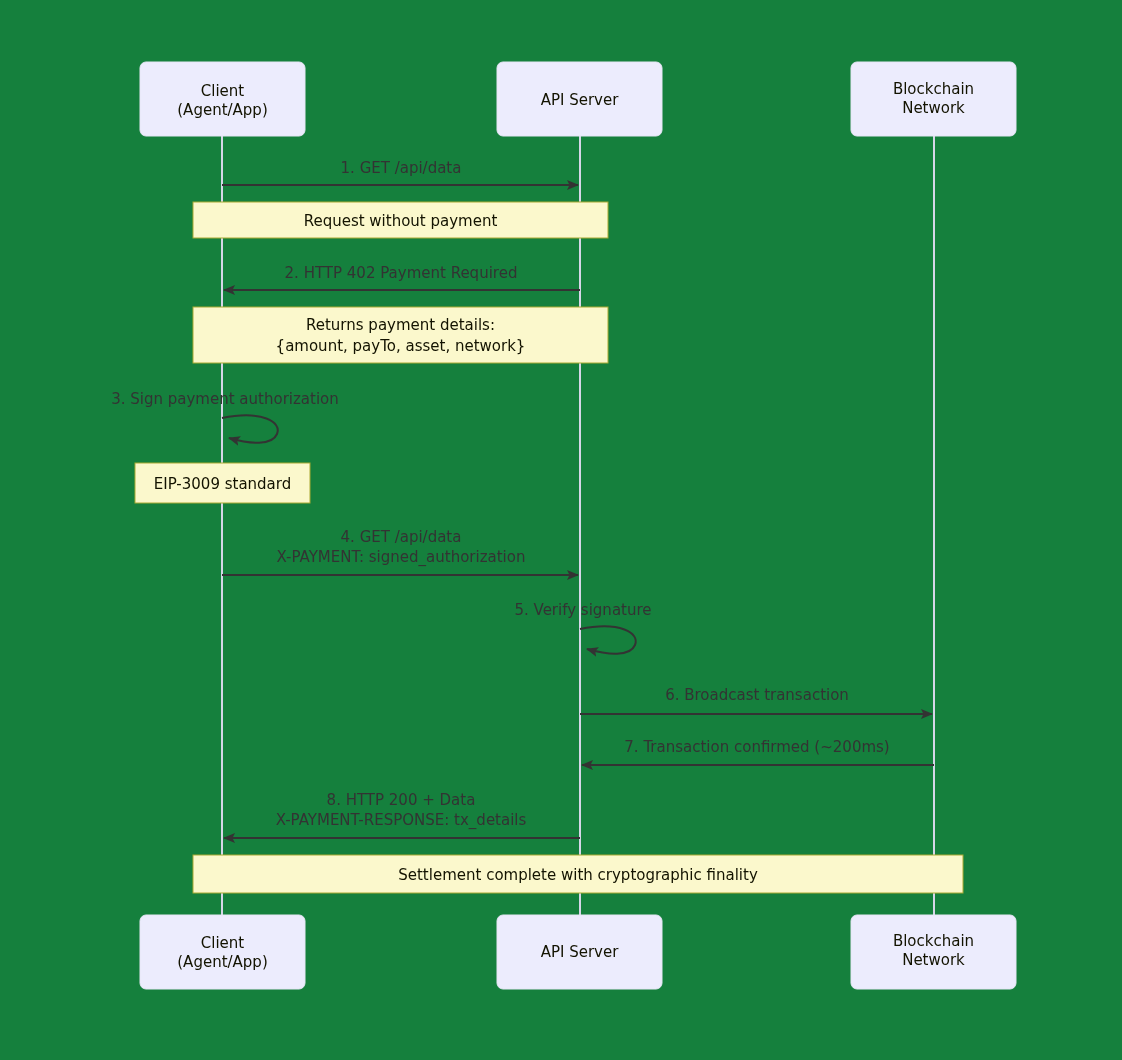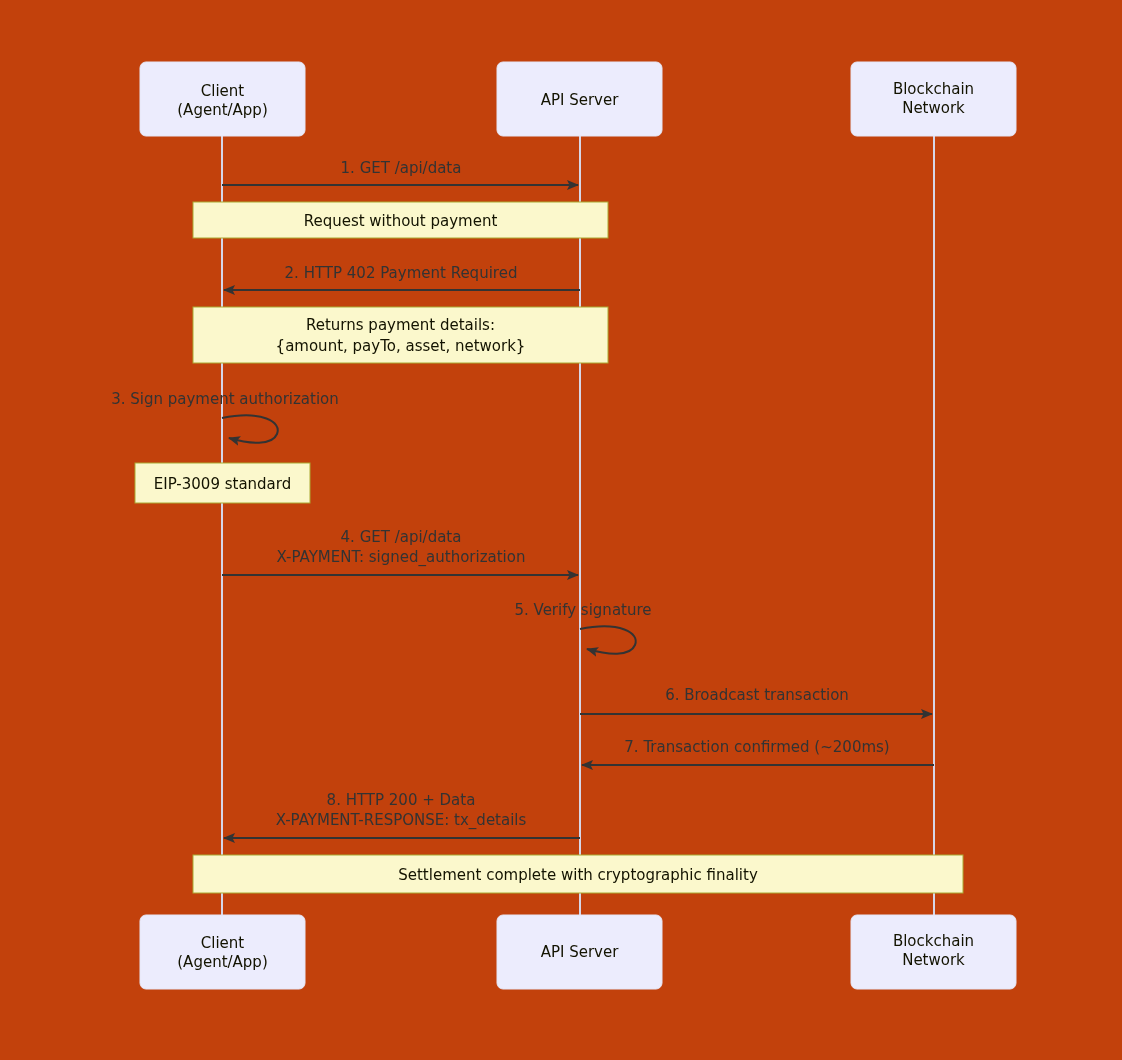--- a/index.html
+++ b/index.html
@@ -11,21 +11,21 @@
   body {
     width: 1122px;
     height: 1060px;
     font-family: "DejaVu Sans", "Liberation Sans", sans-serif;
     overflow: hidden;
   }
   #diagram-root {
     position: relative;
     width: 1122px;
     height: 1060px;
-    background: #c2410c;
+    background: #15803d;
   }
   svg.diagram-canvas {
     position: absolute;
     top: 0;
     left: 0;
     width: 1122px;
     height: 1060px;
   }
   .lifeline {
     stroke: #d6d6e8;

